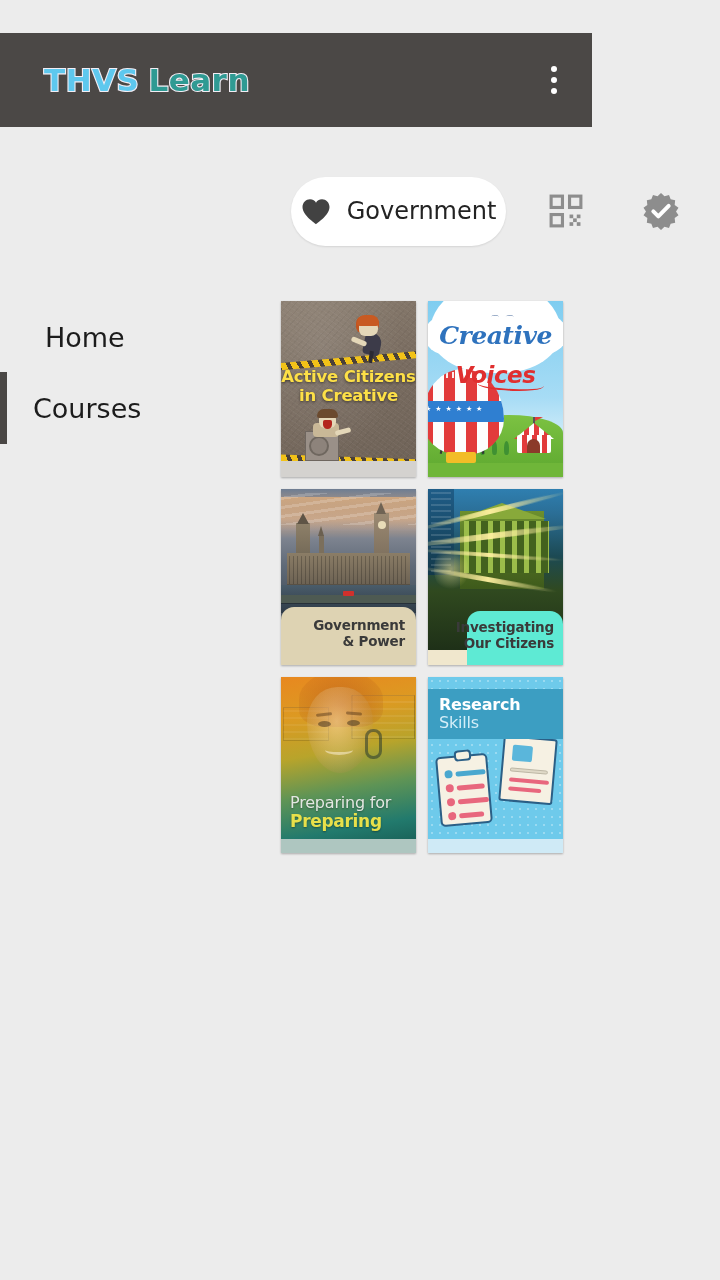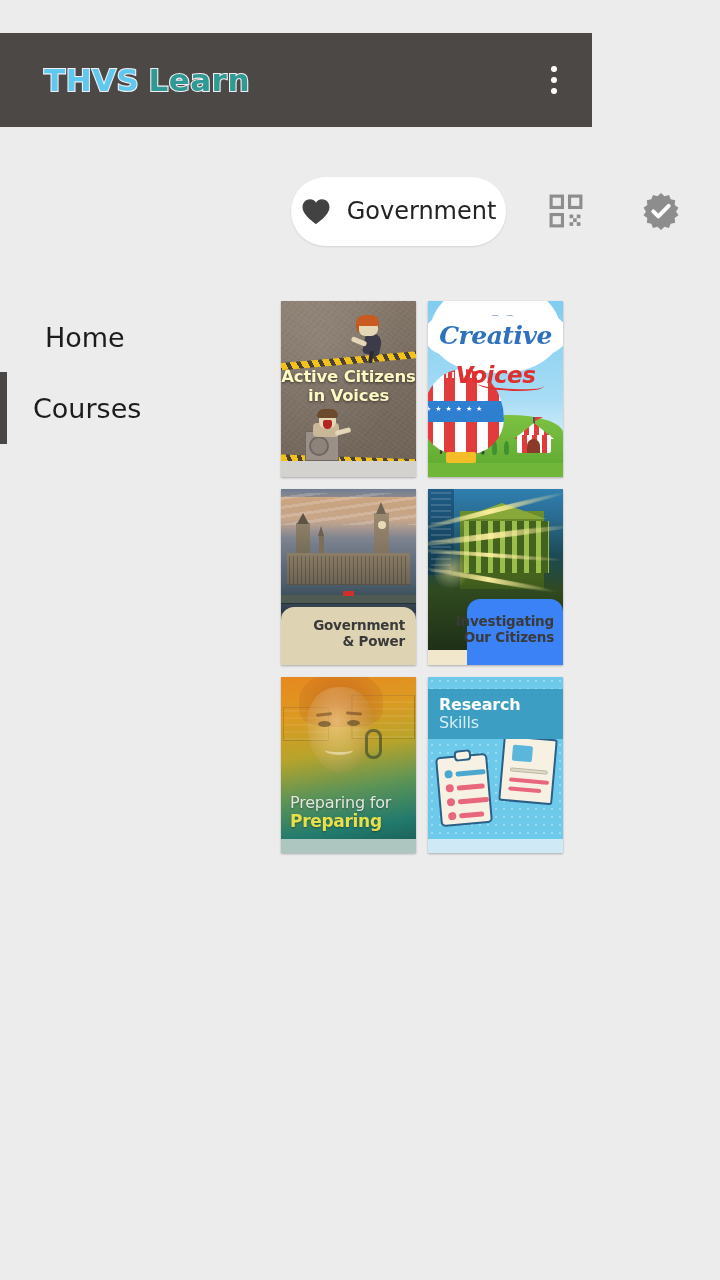--- a/index.html
+++ b/index.html
@@ -232,21 +232,21 @@
   }
   .fig-b .arm2 {
     position: absolute; top: 20px; left: 32px;
     width: 16px; height: 5px; background: #e4d7b8; border-radius: 3px;
     transform: rotate(-15deg);
   }
   .t-active .caption {
     position: absolute;
     top: 66px; left: 0; right: 0;
     text-align: center;
-    color: #fef9c3;
+    color: #fde047;
     font-family: "DejaVu Sans", sans-serif;
     font-weight: bold;
     font-size: 16.5px;
     line-height: 19px;
     text-shadow: 0 1px 3px rgba(0,0,0,0.55);
     letter-spacing: -0.2px;
   }
   .t-active .footer-strip {
     position: absolute; bottom: 0; left: 0; right: 0; height: 16px;
     background: #d4d2cf;
@@ -513,22 +513,22 @@
   .t-econ .light.l2 { top: 44px; left: -22px; width: 170px; transform: rotate(-7deg); height: 6px; }
   .t-econ .light.l3 { top: 64px; left: -14px; width: 150px; transform: rotate(4deg); height: 4px; }
   .t-econ .light.l4 { top: 88px; left: -10px; width: 140px; transform: rotate(10deg); height: 5px; }
   .t-econ .glow {
     position: absolute; top: 56px; left: 6px;
     width: 34px; height: 48px; border-radius: 50%;
     background: radial-gradient(circle, rgba(255,236,140,0.55), transparent 68%);
   }
   .t-econ .panel {
     position: absolute; left: 0; right: 0; bottom: 0;
-    height: 66px;
-    background: #3b82f6;
+    height: 54px;
+    background: #5eead4;
     border-radius: 13px 13px 0 0;
     display: flex;
     align-items: center;
     justify-content: flex-end;
     padding: 0 9px 6px 8px;
     margin-left: 39px;
   }
   .t-econ .panel .txt {
     text-align: right;
     color: #3a3a3a;
@@ -814,21 +814,21 @@
           <span class="box"></span>
             <span class="hole"></span>
             <span class="torso"></span>
             <span class="arm2"></span>
             <span class="head2"></span>
             <span class="hair2"></span>
             <span class="mouth"></span>
         </div>
         <div class="caption">
           <span>Active Citizens</span><br>
-          <span>in Voices</span>
+          <span>in Creative</span>
         </div>
         <div class="footer-strip"></div>
       </div>
 
       <div class="tile t-creative">
         <div class="sky"></div>
         <div class="grass"></div>
         <div class="trees">
             <span></span>
             <span></span>

